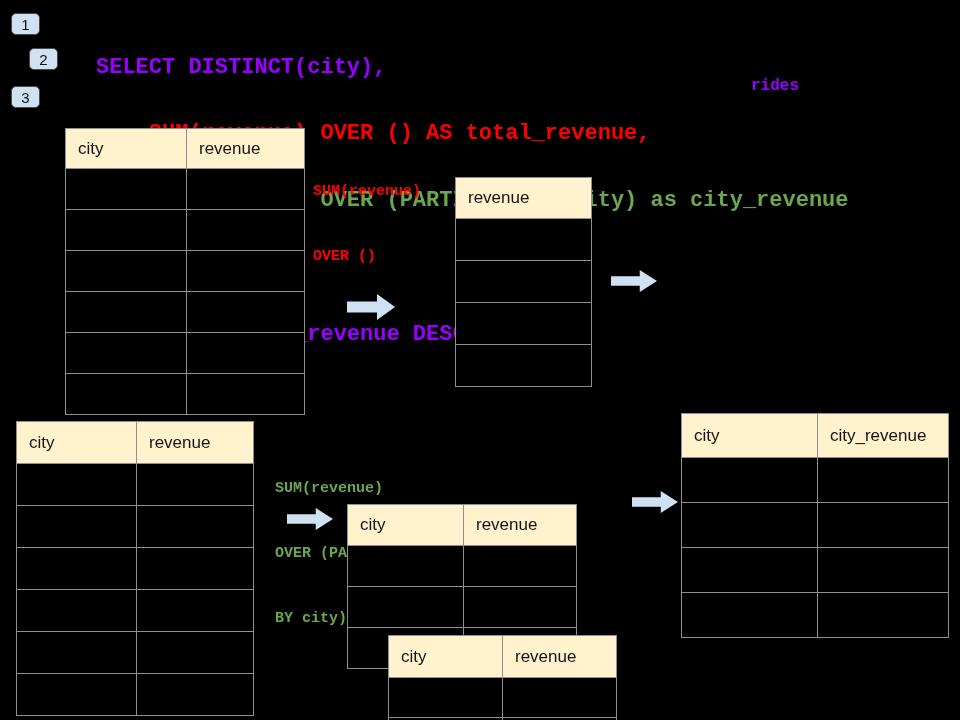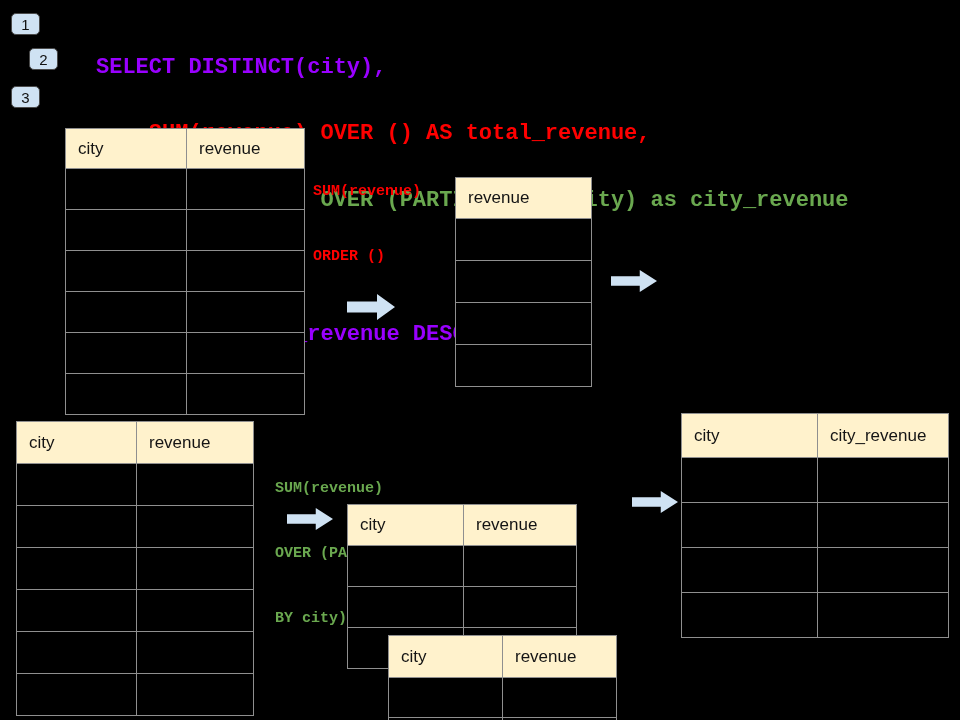--- a/index.html
+++ b/index.html
@@ -50,25 +50,26 @@
 
 <div class="abs code main-code" style="left:88px;top:12px;">
   <div class="c-purple">SELECT DISTINCT(city),</div>
   <div class="c-red">    SUM(revenue) OVER () AS total_revenue,</div>
   <div class="c-green">    SUM(revenue) OVER (PARTITION BY city) as city_revenue</div>
   <div class="c-purple">  FROM rides</div>
   <div class="c-purple">  ORDER by city_revenue DESC;</div>
 </div>
 
 <div class="abs code side-code c-purple" style="left:751px;top:36px;">
+  <div>rides</div>
 </div>
 
 <div class="abs code lbl-code c-red" style="left:313px;top:137px;">
   <div>SUM(revenue)</div>
-  <div>ORDER ()</div>
+  <div>OVER ()</div>
 </div>
 
 <div class="abs code lbl-code c-green" style="left:275px;top:434px;">
   <div>SUM(revenue)</div>
   <div>OVER (PARTITION</div>
   <div>BY city)</div>
 </div>
 
 <table class="tbl" style="left:65px;top:128px;width:240px;--c1:121px;--hh:40px;--rh:41px;">
     <thead>

